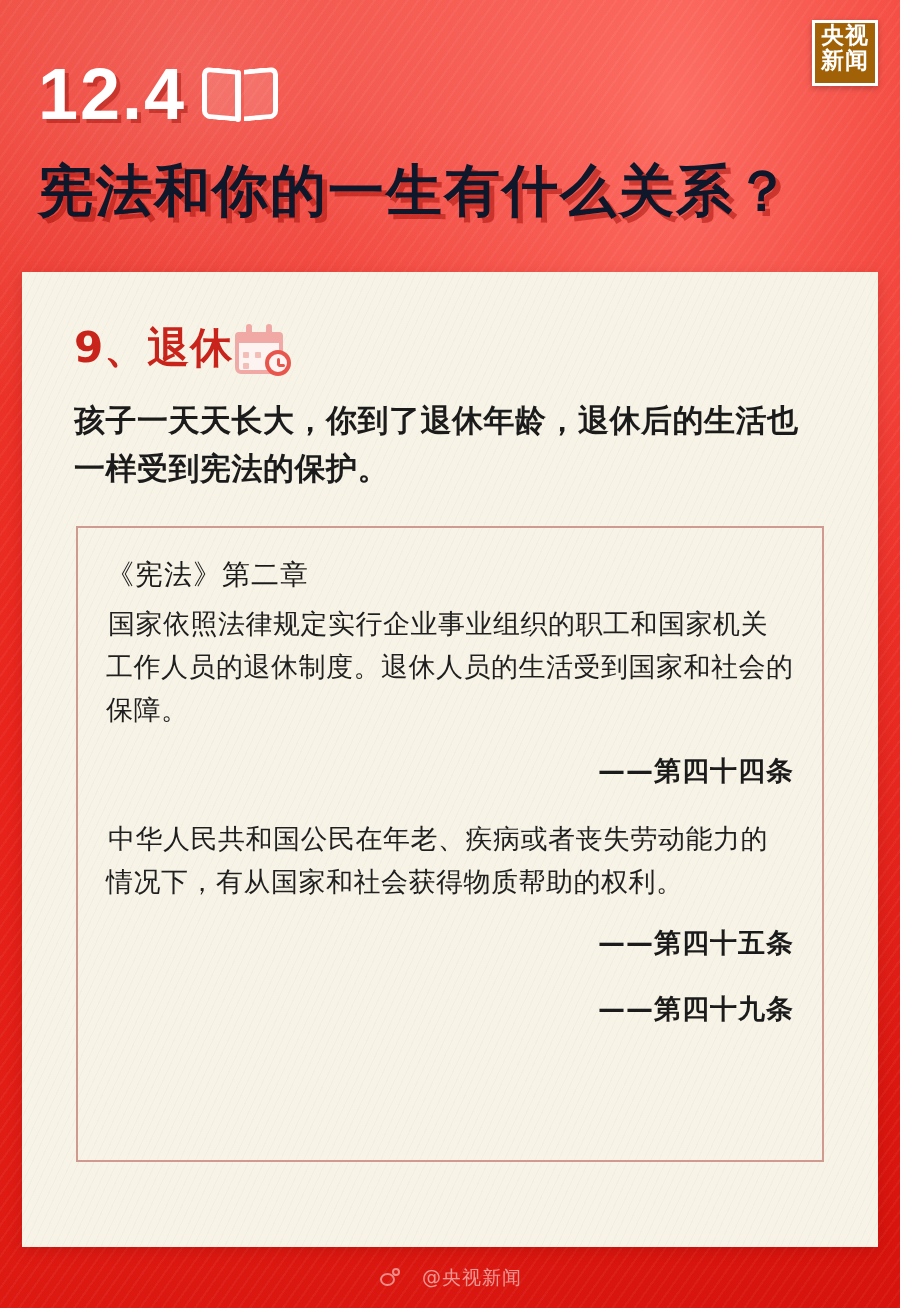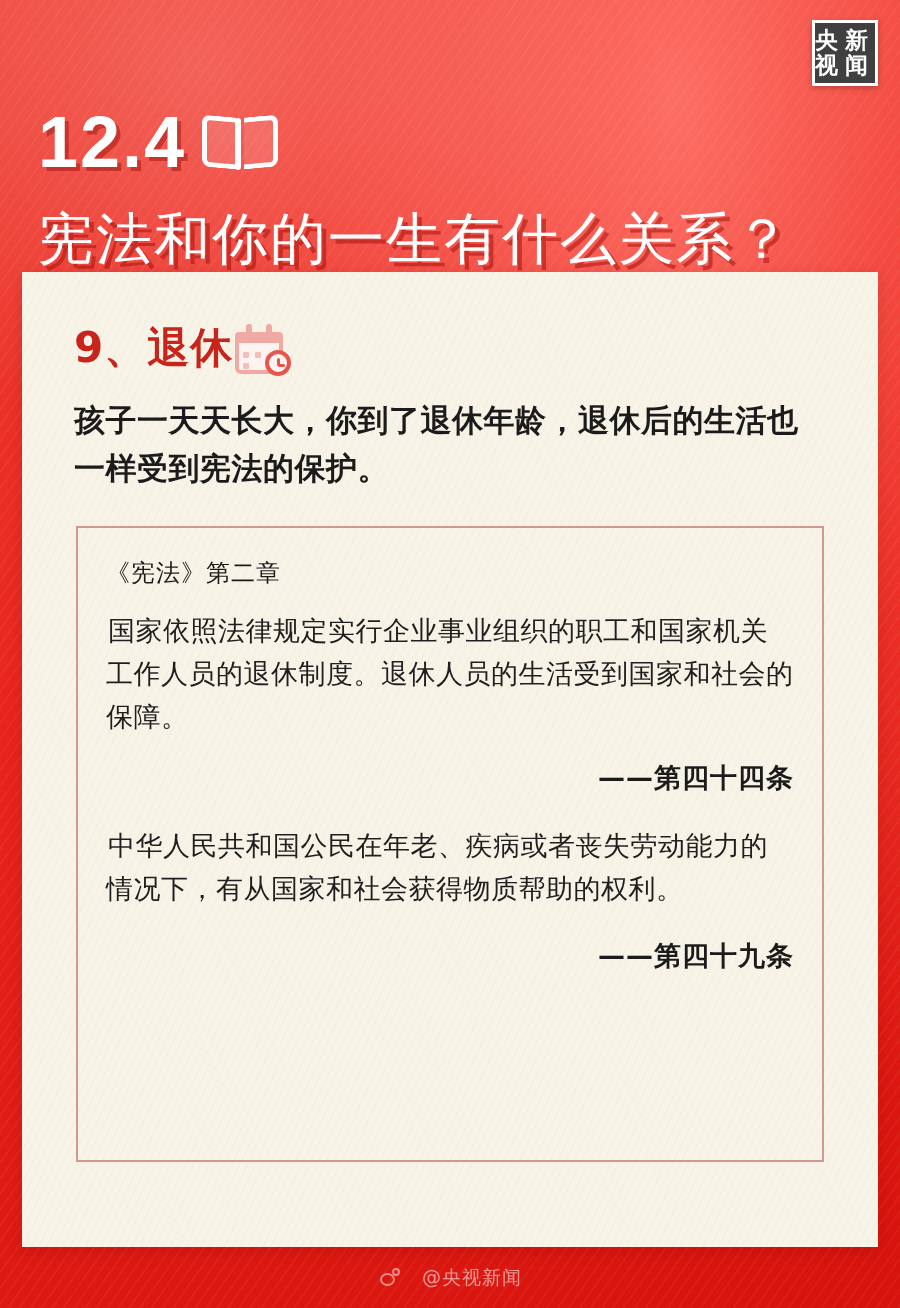--- a/index.html
+++ b/index.html
@@ -26,38 +26,38 @@
   .bg-glow {
     position:absolute; left:-10%; top:-18%;
     width:80%; height:52%;
     background:radial-gradient(ellipse at 40% 45%, rgba(255,255,255,0.18) 0%, rgba(255,255,255,0) 70%);
   }
 
   
   .logo {
     position:absolute; right:22px; top:20px;
     width:66px; height:66px;
-    background:#404040;
+    background:#a16207;
     border:3px solid #ffffff;
-    display:flex; flex-direction:row;
+    display:flex; flex-direction:column;
     align-items:center; justify-content:flex-start;
     box-shadow:0 2px 6px rgba(0,0,0,0.25);
   }
   .logo span {
     color:#ffffff;
     font-size:23px;
     line-height:25px;
     font-weight:bold;
     letter-spacing:1px;
     font-family:"Liberation Sans", sans-serif;
   }
 
   
   .header {
-    position:absolute; left:0; top:0; right:0; height:224px;margin-top:48px;
+    position:absolute; left:0; top:0; right:0; height:224px;
   }
   .date-row {
     position:absolute; left:38px; top:58px;
     display:flex; align-items:flex-end;
   }
   .date-text {
     font-size:72px;
     line-height:72px;
     font-weight:bold;
     color:#ffffff;
@@ -78,22 +78,22 @@
   .book-icon .half.left { left:0; border-right:none; border-radius:8px 0 0 8px; transform:skewY(5deg); }
   .book-icon .half.right { right:0; border-left:none; border-radius:0 8px 8px 0; transform:skewY(-5deg); }
   .book-icon .spine {
     position:absolute; left:33px; top:2px; width:6px; height:52px; background:#ffffff; border-radius:3px;
   }
 
   .title {
     position:absolute; left:38px; top:160px;
     font-size:56px;
     line-height:62px;
-    font-weight:normal;
-    color:#ffffff;
+    font-weight:bold;
+    color:#0f172a;
     letter-spacing:2px;
     font-family:"DejaVu Sans", sans-serif;
     text-shadow:5px 5px 0 rgba(160,12,6,0.5);
     white-space:nowrap;
   }
 
   
   .card {
     position:absolute;
     left:22px; top:272px;
@@ -154,25 +154,25 @@
     letter-spacing:0.5px;
   }
 
   .quote-box {
     margin:34px 14px 0 14px;
     border:2px solid #cf9a90;
     padding:30px 28px 26px 28px;
     height:636px;
   }
   .quote-title {
-    font-size:24px;
+    font-size:28px;
     line-height:34px;
     color:#1b1b1b;
-    font-family:Liberation Mono, monospace;
-    margin-bottom:17px;
+    font-family:Liberation Sans, sans-serif;
+    margin-bottom:10px;
     letter-spacing:1px;
   }
   .quote-para {
     font-size:27px;
     line-height:43px;
     color:#1f1f1f;
     font-family:"DejaVu Serif", serif;
     letter-spacing:0.5px;
     text-indent:2px;
   }
@@ -259,20 +259,21 @@
   <div class="quote-box">
     <div class="quote-title">《宪法》第二章</div>
 
     <div class="quote-group">
       <div class="quote-para">国家依照法律规定实行企业事业组织的职工和国家机关工作人员的退休制度。退休人员的生活受到国家和社会的保障。</div>
       <div class="quote-src">——第四十四条</div>
     </div>
 
     <div class="quote-group">
       <div class="quote-para">中华人民共和国公民在年老、疾病或者丧失劳动能力的情况下，有从国家和社会获得物质帮助的权利。</div>
+      <div class="quote-src">——第四十五条</div>
     </div>
 
     <div class="quote-group">
       <div class="quote-src">——第四十九条</div>
     </div>
   </div>
 </div>
 
 <div class="footer">
   <div class="wb-icon">

